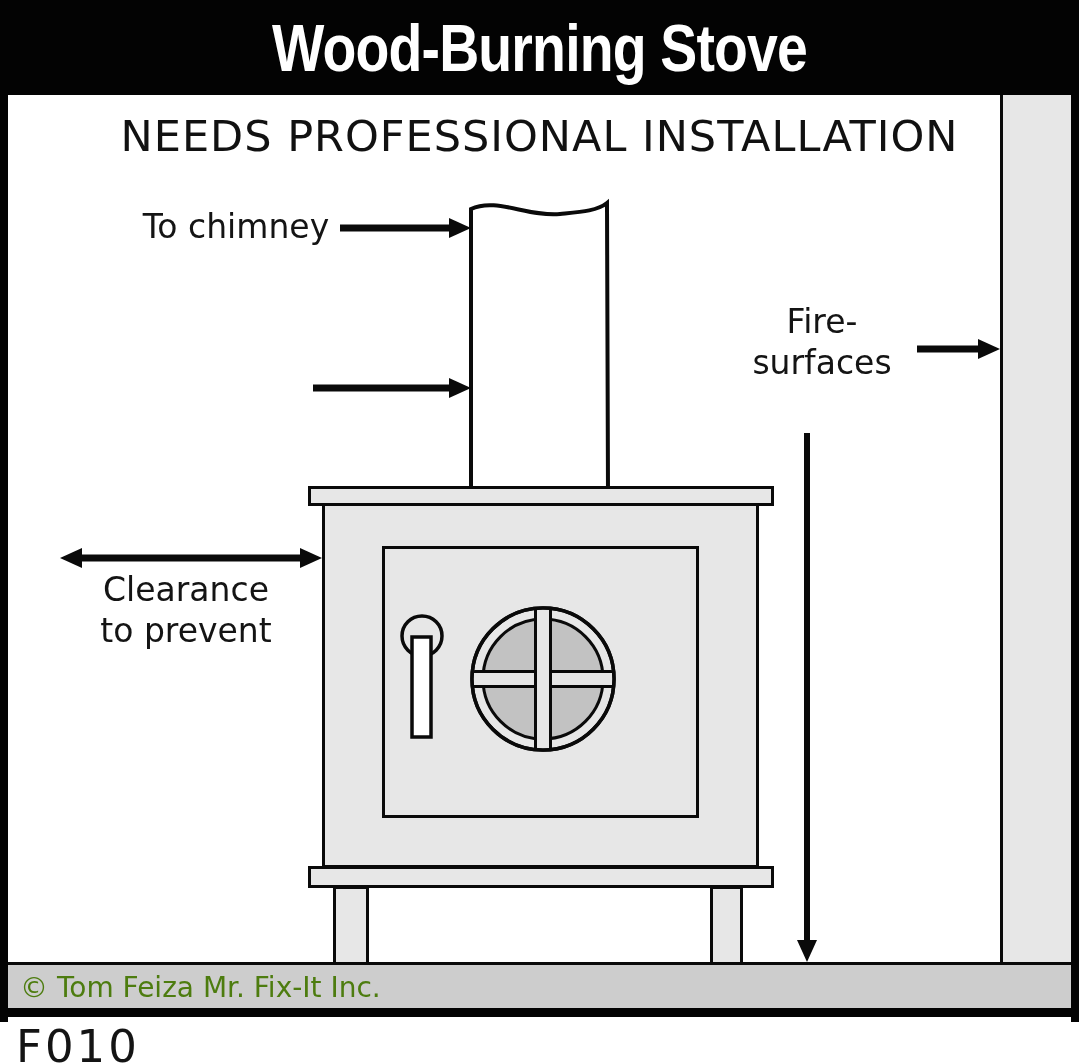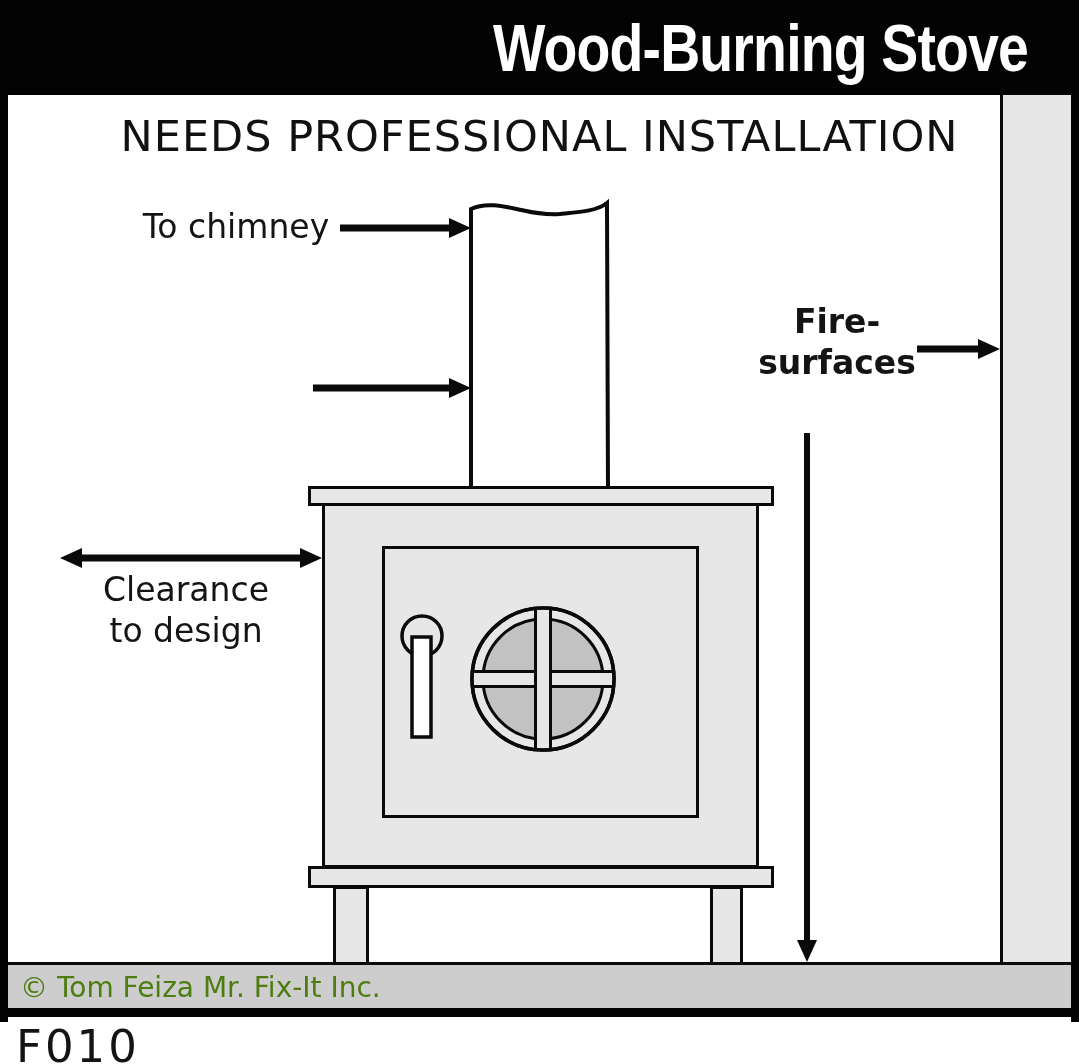--- a/index.html
+++ b/index.html
@@ -3,21 +3,21 @@
 <meta charset="utf-8">
 <style>
   html,body{margin:0;padding:0;background:#ffffff;}
   #stage{
     position:relative;width:1079px;height:1064px;background:#ffffff;
     font-family:"DejaVu Sans",sans-serif;overflow:hidden;
   }
   .abs{position:absolute;}
   
   .title-band{left:0;top:0;width:1079px;height:95px;background:#030303;
-    display:flex;align-items:center;justify-content:flex-end;z-index:40;}
+    display:flex;align-items:center;justify-content:center;z-index:40;}
   .title-text{color:#ffffff;font-family:"Liberation Sans","DejaVu Sans",sans-serif;
     font-weight:bold;font-size:66px;letter-spacing:-1px;transform:scaleX(0.84);
     transform-origin:center;white-space:nowrap;}
   .frame-left{left:0;top:95px;width:8px;height:927px;background:#030303;z-index:40;}
   .frame-right{left:1071px;top:95px;width:8px;height:927px;background:#030303;z-index:40;}
   .frame-bottom{left:0;top:1008px;width:1079px;height:9px;background:#030303;z-index:40;}
   
   .wall{left:1000px;top:95px;width:79px;height:871px;background:#e7e7e7;
     border-left:3.5px solid #0a0a0a;box-sizing:border-box;z-index:1;}
   .floor{left:0;top:962px;width:1079px;height:46px;background:#cdcdcd;
@@ -33,21 +33,21 @@
   
   .svg-layer{left:0;top:0;width:1079px;height:1064px;pointer-events:none;}
   .pipe-layer{z-index:3;}
   .detail-layer{z-index:20;}
   
   .subtitle{left:0;top:111px;width:1079px;text-align:center;color:#111111;
     font-size:43px;letter-spacing:1px;white-space:nowrap;z-index:15;}
   .label{color:#141414;font-size:33px;line-height:41px;text-align:center;z-index:15;}
   .lbl-to-chimney{left:140px;top:206px;width:192px;}
   .lbl-special-flue{left:134px;top:340px;width:202px;}
-  .lbl-fire-resistant{left:737px;top:301px;width:200px;font-weight:bold;}
+  .lbl-fire-resistant{left:722px;top:301px;width:200px;}
   .lbl-clearance{left:85px;top:569px;width:202px;}
   .copyright{left:20px;top:971px;font-size:28px;color:#4d7c0f;z-index:30;white-space:nowrap;}
   .figure-code{left:16px;top:1020px;font-size:45px;letter-spacing:3px;color:#141414;z-index:30;}
 </style>
 </head>
 <body>
 
 <div id="stage">
 
   <div class="abs wall"></div>
@@ -119,21 +119,21 @@
   </div>
 
 
   <div class="abs label lbl-fire-resistant">
     <div>Fire-</div>
     <div>surfaces</div>
   </div>
 
   <div class="abs label lbl-clearance">
     <div>Clearance</div>
-    <div>to design</div>
+    <div>to prevent</div>
   </div>
 
   <div class="abs copyright">© Tom Feiza Mr. Fix-It Inc.</div>
 
   <div class="abs frame-left"></div>
   <div class="abs frame-right"></div>
   <div class="abs frame-bottom"></div>
   <div class="abs title-band">
     <span class="title-text">Wood-Burning Stove</span>
   </div>

